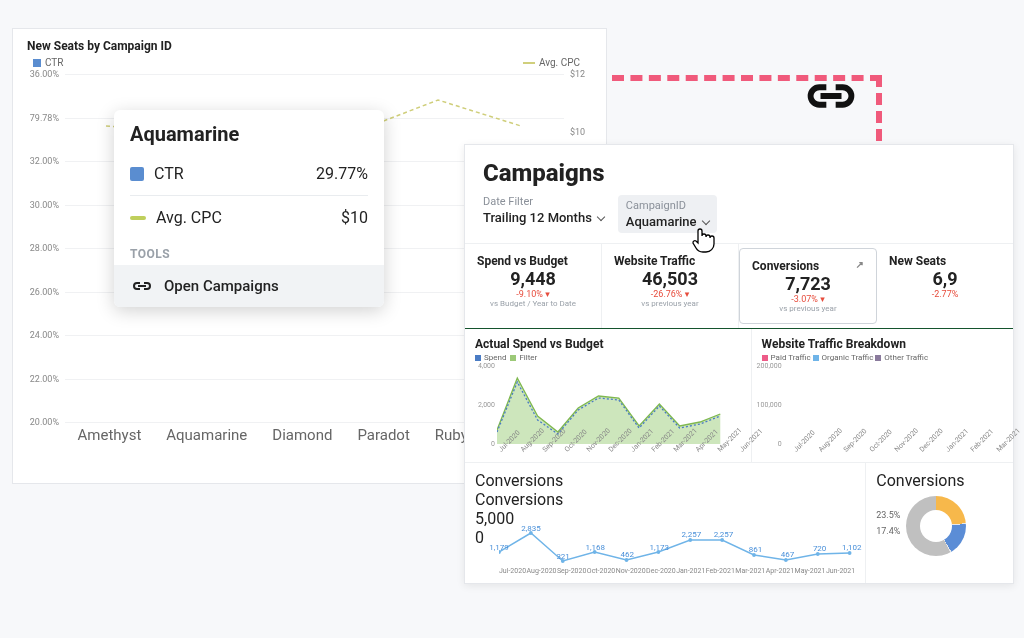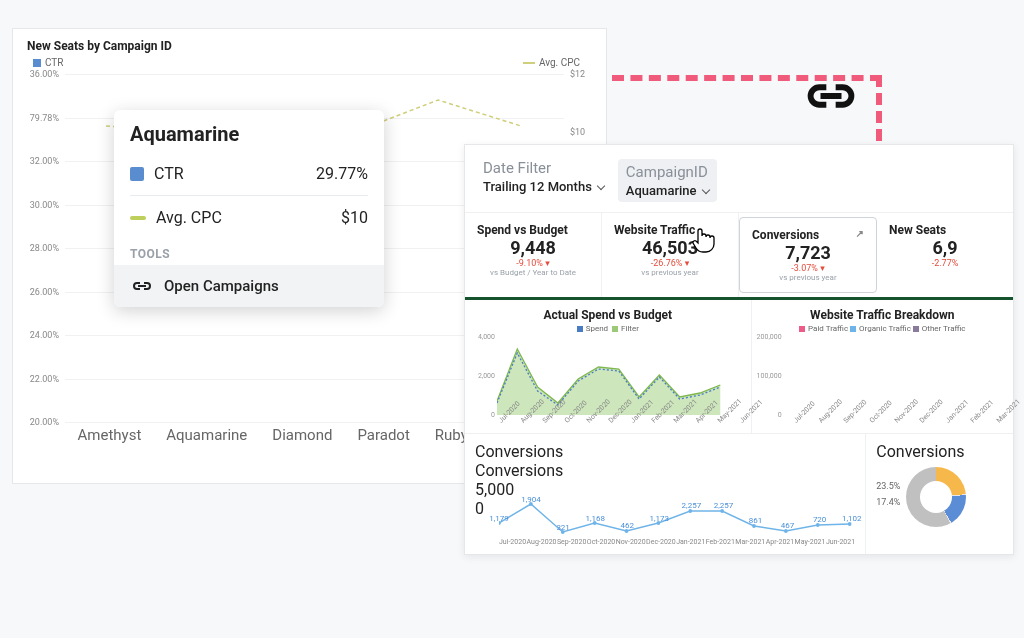--- a/index.html
+++ b/index.html
@@ -44,37 +44,37 @@
   .pink-v { position:absolute; left:876px; top:75px; height:120px; border-left:6px dashed #f05a7b; }
   .pink-link { position:absolute; left:803px; top:78px; }
   .pink-link svg { width:56px; height:36px; }
 
   
   .camp-card { position:absolute; left:464px; top:144px; width:550px; background:#fff; border:1px solid #e5e7eb; box-shadow:0 2px 8px rgba(0,0,0,.08); }
   .camp-head { padding:14px 18px 10px; }
   .camp-title { font-size:24px; font-weight:800; margin-bottom:8px; }
   .camp-filters { display:flex; gap:14px; align-items:flex-start; }
   .filt { font-size:12px; }
-  .filt .lbl { color:#8a9099; font-size:15px; }
+  .filt .lbl { color:#8a9099; font-size:11px; }
   .filt .val { font-size:13px; font-weight:500; display:flex; align-items:center; gap:4px; padding-top:2px;}
   .filt-box { background:#eef0f3; border-radius:4px; padding:4px 8px; position:relative;}
   .chev { border:solid #555; border-width:0 1.5px 1.5px 0; display:inline-block; padding:2.5px; transform:rotate(45deg); margin-left:2px; margin-bottom:2px;}
   .cursor { position:absolute; left:690px; top:225px; font-size:22px; pointer-events:none; z-index:50;}
 
   .kpi-row { display:flex; border-top:1px solid #eef0f2; }
   .kpi { flex:1; padding:10px 12px; border-right:1px solid #eef0f2; min-width:0;}
   .kpi:last-child{border-right:none;}
   .kpi.sel { border:1px solid #cfd4da; border-radius:4px; margin:4px 0; }
   .kpi .name { font-size:12px; font-weight:700; white-space:nowrap; }
   .kpi .big { font-size:18px; font-weight:700; text-align:center; }
   .kpi .delta { font-size:9px; color:#e74c3c; text-align:center;}
   .kpi .sub { font-size:8px; color:#9aa1a9; text-align:center;}
   .arrow-ne { float:right; font-size:10px; color:#888; }
 
-  .chart-row { display:flex; border-top:3px solid #14532d;text-align:center; }
+  .chart-row { display:flex; border-top:1px solid #14532d; }
   .mini { flex:1; border-right:1px solid #eef0f2; padding:8px 10px 4px; }
   .mini:last-child{border-right:none;}
   .mini .mtitle { font-size:12px; font-weight:700; }
   .mini .mlegend { font-size:8px; color:#666; margin-top:2px;}
   .mini .msq { width:6px;height:6px;display:inline-block;margin-right:3px;vertical-align:middle;}
   .mini .mplot { position:relative; height:92px; margin-top:4px; }
   .mx-lbl { transform:rotate(-45deg); transform-origin:left top; white-space:nowrap; font-size:7px; color:#888; position:absolute; }
   .mini .myaxis { position:absolute; left:-4px; top:0; bottom:14px; width:26px; font-size:7px; color:#999;}
   .mini .myaxis div{position:absolute;right:2px;transform:translateY(-50%);}
 
@@ -193,20 +193,21 @@
 <div class="pink-h"></div>
 <div class="pink-v"></div>
 <div class="pink-link">
   <svg viewBox="0 0 48 24">
       <path d="M14 2a10 10 0 000 20h6v-5h-6a5 5 0 010-10h6V2h-6zm20 0h-6v5h6a5 5 0 010 10h-6v5h6a10 10 0 000-20zM15 9.5h18v5H15z" fill="#111"></path>
     </svg>
 </div>
 
 <div class="camp-card">
   <div class="camp-head">
+    <div class="camp-title">Campaigns</div>
     <div class="camp-filters">
       <div class="filt">
         <div class="lbl">Date Filter</div>
         <div class="val">
             <span>Trailing 12 Months</span>
             <span class="chev"></span>
           </div>
       </div>
       <div class="filt filt-box">
         <div class="lbl">CampaignID</div>
@@ -367,21 +368,21 @@
               <circle cx="204" cy="31" r="2"></circle>
               <circle cx="238" cy="31" r="2"></circle>
               <circle cx="272" cy="46" r="2"></circle>
               <circle cx="306" cy="51" r="2"></circle>
               <circle cx="340" cy="45" r="2"></circle>
               <circle cx="374" cy="44" r="2"></circle>
             </g>
         </svg>
         <div style="position:absolute;left:24px;right:0;top:0;bottom:14px">
           <span class="pt-lbl" style="left:0%;top:76%">1,179</span>
-            <span class="pt-lbl" style="left:9%;top:42%">1,904</span>
+            <span class="pt-lbl" style="left:9%;top:42%">2,835</span>
             <span class="pt-lbl" style="left:18%;top:92%">321</span>
             <span class="pt-lbl" style="left:27%;top:76%">1,168</span>
             <span class="pt-lbl" style="left:36%;top:90%">462</span>
             <span class="pt-lbl" style="left:45%;top:76%">1,173</span>
             <span class="pt-lbl" style="left:54%;top:54%">2,257</span>
             <span class="pt-lbl" style="left:63%;top:54%">2,257</span>
             <span class="pt-lbl" style="left:72%;top:81%">861</span>
             <span class="pt-lbl" style="left:81%;top:90%">467</span>
             <span class="pt-lbl" style="left:90%;top:79%">720</span>
             <span class="pt-lbl" style="left:99%;top:77%">1,102</span>

